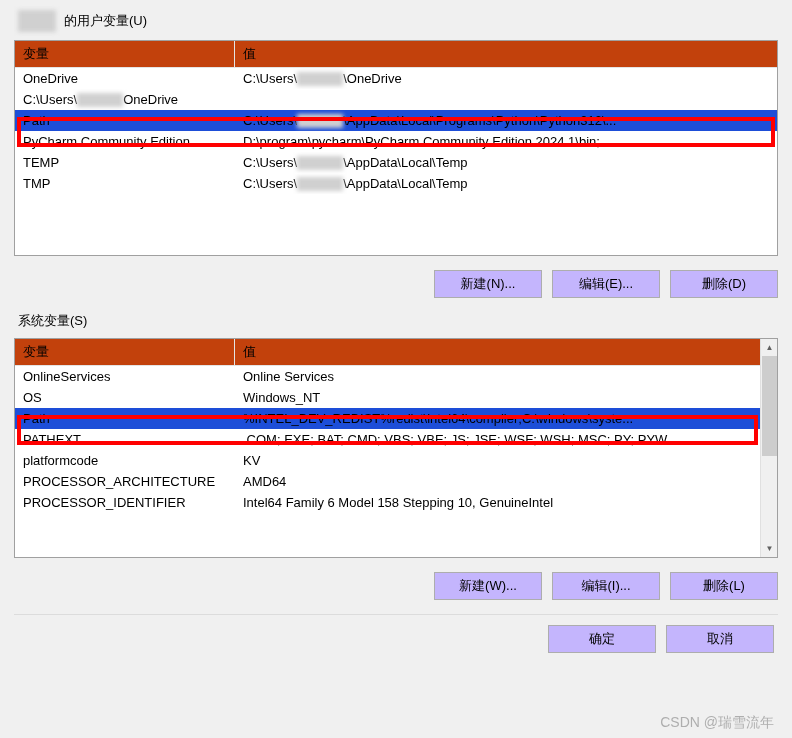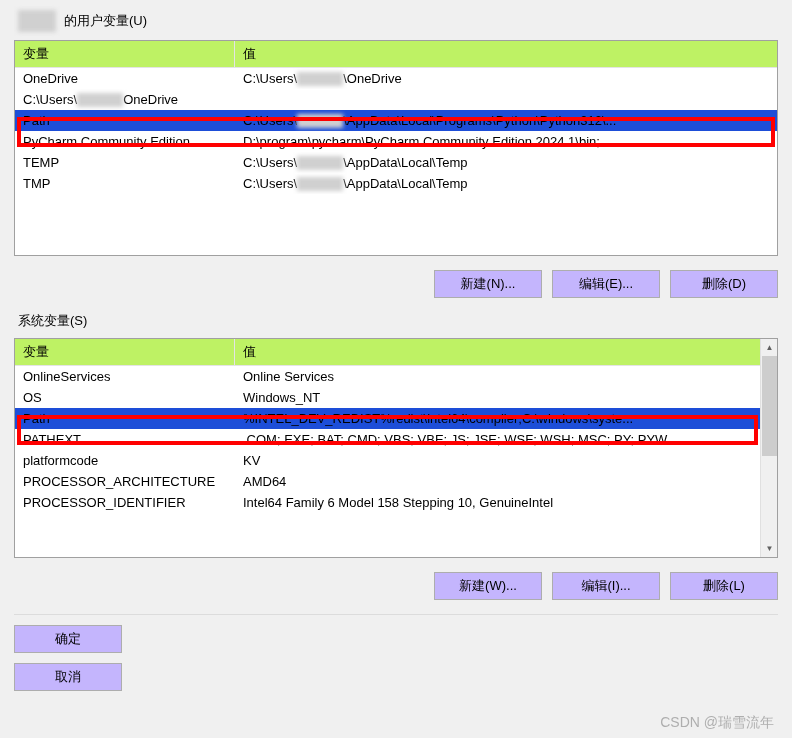--- a/index.html
+++ b/index.html
@@ -35,21 +35,21 @@
       background: #fff;
       border: 1px solid #a0a0a0;
       position: relative;
       margin-left: 0px;
     }
     .user-listbox { height: 216px; }
     .system-listbox { height: 220px; }
     .list-header {
       display: flex;
       border-bottom: 1px solid #e4e4e4;
-      background: #bef264;
+      background: #c2410c;
       font-size: 13px;
     }
     .col-var { width: 220px; padding: 4px 8px; border-right: 1px solid #e4e4e4; }
     .col-val { flex: 1; padding: 4px 8px; }
     .list-body {
       overflow: hidden;
     }
     .row {
       display: flex;
       position: relative;
@@ -80,21 +80,20 @@
       font-size: 13px;
       cursor: pointer;
       text-align: center;
     }
     .bottom-buttons {
       display: flex;
       justify-content: flex-end;
       gap: 10px;
       padding: 10px 4px 0 0;
       border-top: 1px solid #dcdcdc;
-      flex-direction: column;
     }
     .blur-span {
       display: inline-block;
       background: #d0d0d0;
       filter: blur(2px);
       height: 14px;
       vertical-align: middle;
     }
     .scrollbar-vert {
       position: absolute;

